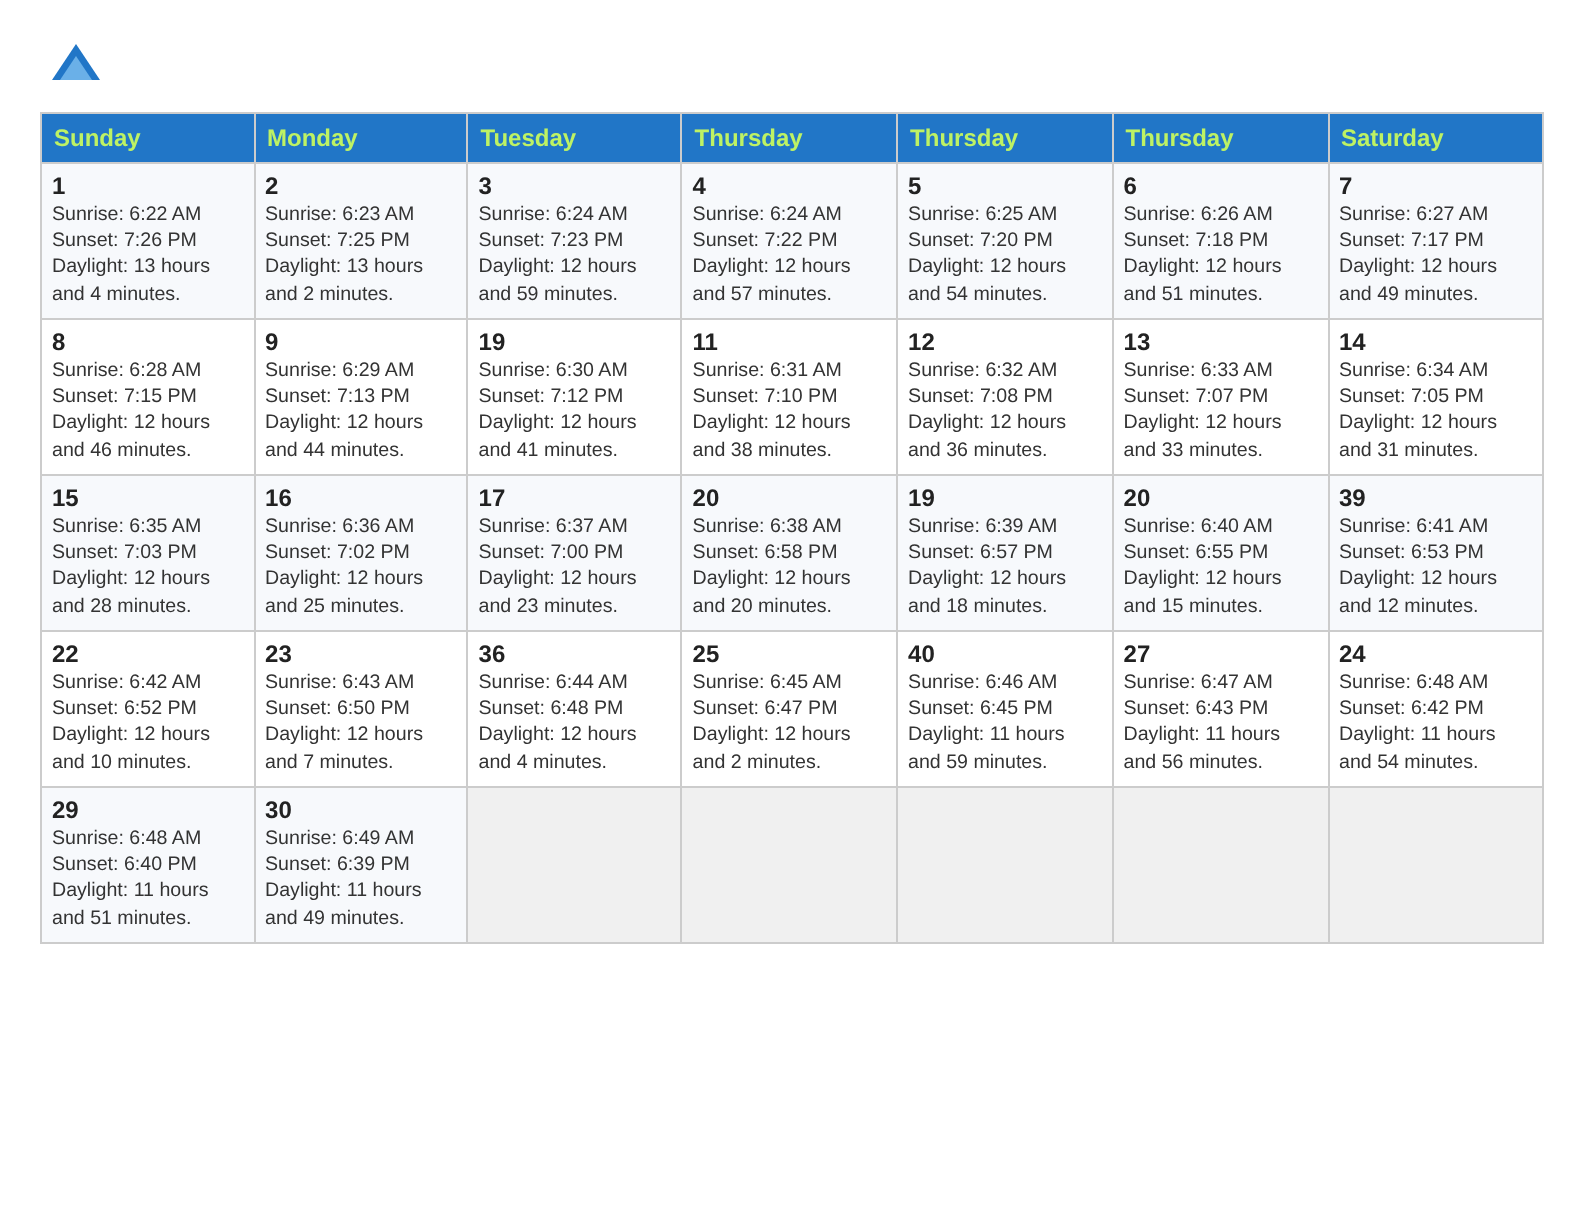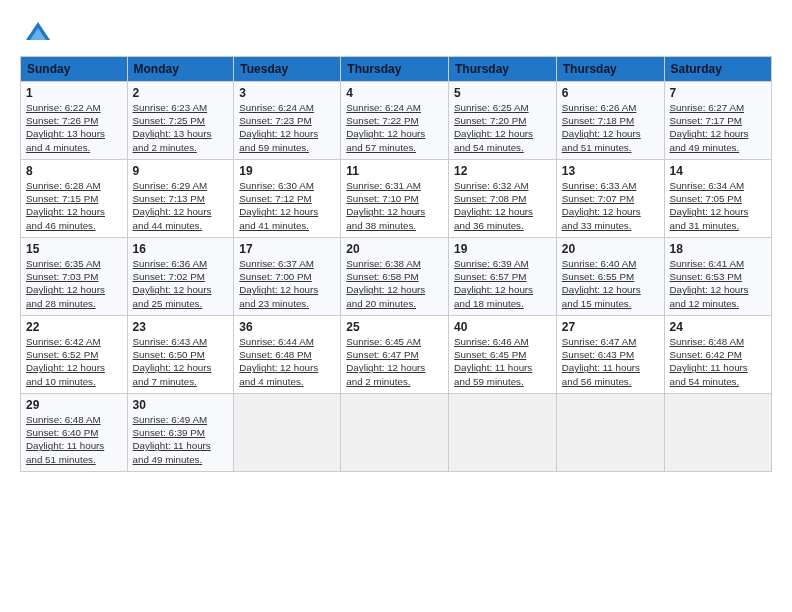--- a/index.html
+++ b/index.html
@@ -54,21 +54,21 @@
       font-size: 13px;
       color: #444;
     }
     .calendar-table {
       width: 100%;
       border-collapse: collapse;
       font-size: 10.5px;
     }
     .calendar-table thead tr th {
       background: #2176c7;
-      color: #0f172a;
+      color: #bef264;
       font-weight: bold;
       font-size: 12px;
       padding: 5px 6px;
       border: 1px solid #ccc;
       text-align: left;
     }
     .calendar-table tbody tr td {
       vertical-align: top;
       border: 1px solid #ccc;
       padding: 4px 5px;
@@ -87,21 +87,20 @@
       font-weight: bold;
       font-size: 12px;
       color: #222;
       display: block;
       margin-bottom: 1px;
     }
     .day-info {
       color: #333;
       font-size: 9.8px;
       line-height: 1.35;
-      text-decoration: underline;
     }
     .empty-cell {
       background: #f0f0f0 !important;
     }
   </style>
 </head>
 <body>
 
 <div class="page">
   <div class="header">
@@ -217,21 +216,21 @@
           </td>
           <td>
             <span class="day-number">19</span>
             <div class="day-info">Sunrise: 6:39 AM<br>Sunset: 6:57 PM<br>Daylight: 12 hours and 18 minutes.</div>
           </td>
           <td>
             <span class="day-number">20</span>
             <div class="day-info">Sunrise: 6:40 AM<br>Sunset: 6:55 PM<br>Daylight: 12 hours and 15 minutes.</div>
           </td>
           <td>
-            <span class="day-number">18</span>
+            <span class="day-number">39</span>
             <div class="day-info">Sunrise: 6:41 AM<br>Sunset: 6:53 PM<br>Daylight: 12 hours and 12 minutes.</div>
           </td>
         </tr>
         <tr>
           <td>
             <span class="day-number">22</span>
             <div class="day-info">Sunrise: 6:42 AM<br>Sunset: 6:52 PM<br>Daylight: 12 hours and 10 minutes.</div>
           </td>
           <td>
             <span class="day-number">23</span>

